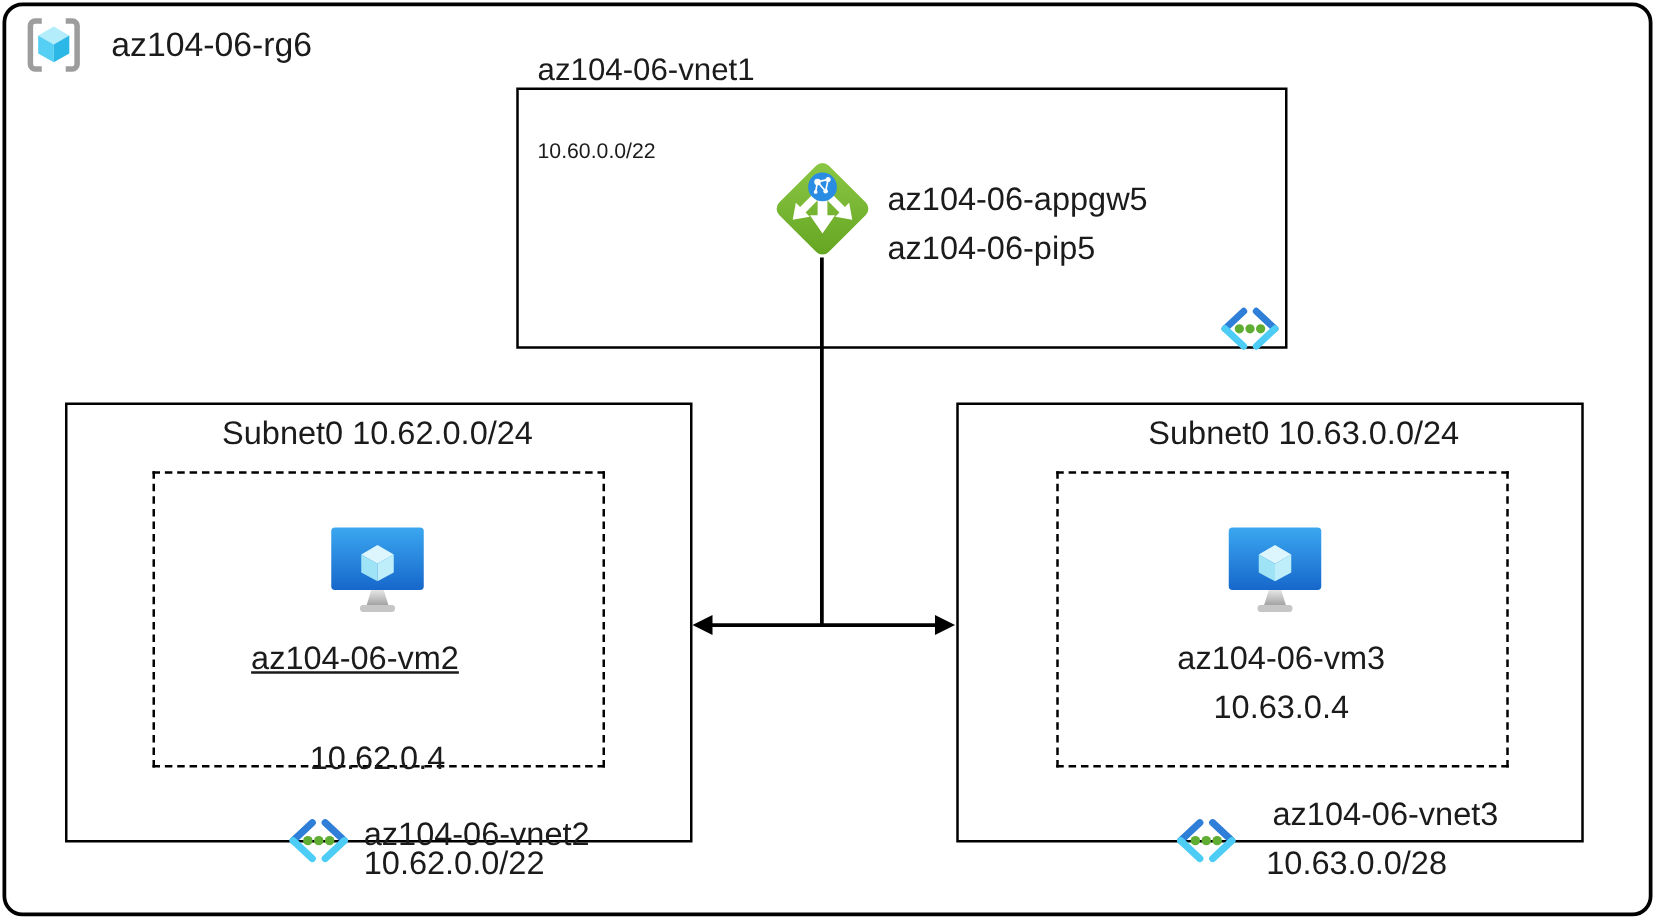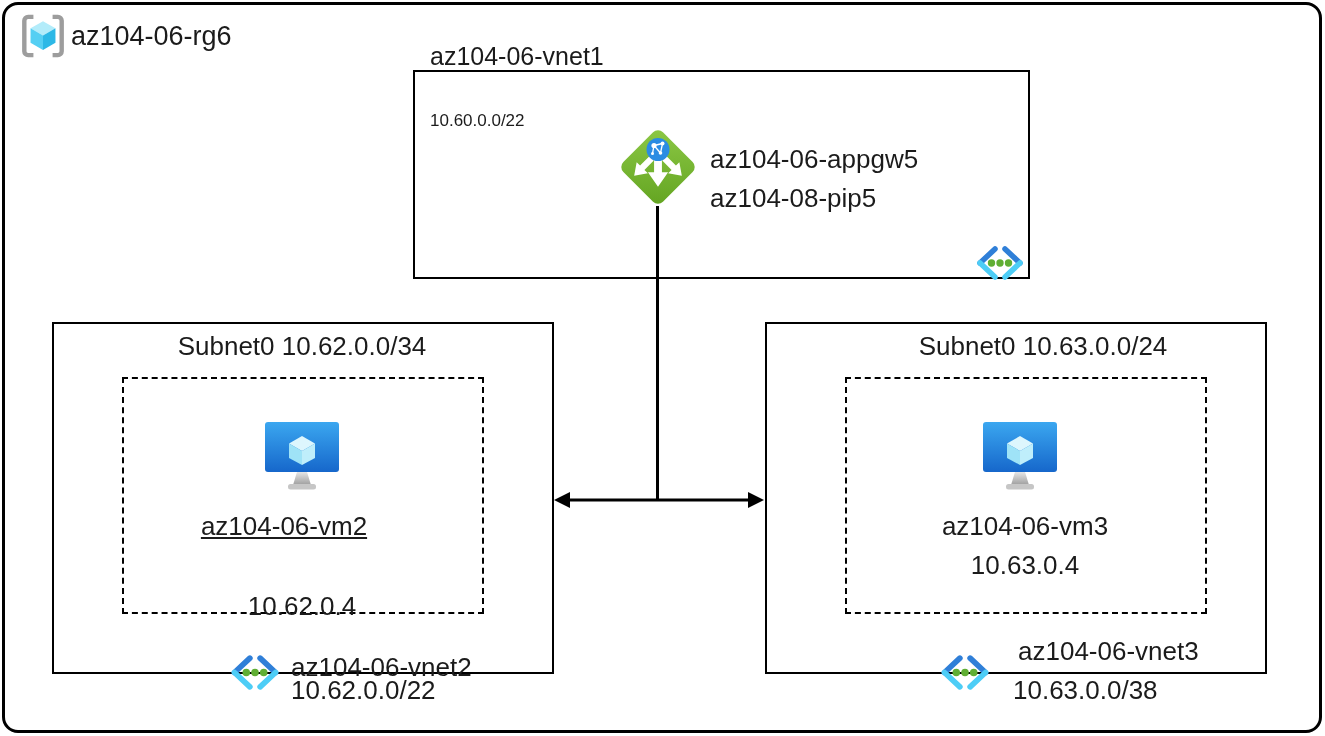--- a/index.html
+++ b/index.html
@@ -6,21 +6,21 @@
   .canvas{
     position:relative;width:1325px;height:736px;background:#ffffff;
     font-family:"Liberation Sans",sans-serif;color:#1b1b1b;overflow:hidden;
   }
   .frame{position:absolute;left:2px;top:2px;right:3px;bottom:3px;
     border:3px solid #000;border-radius:16px;z-index:0;}
   .box{position:absolute;border:2.5px solid #000;background:transparent;z-index:1;}
   .dashed{position:absolute;border:2px dashed #000;background:transparent;z-index:1;}
   .lbl{position:absolute;font-size:26px;line-height:30px;white-space:nowrap;z-index:3;text-align:right;}
   .ctr{text-align:center;}
-  .rg-header{position:absolute;left:20px;top:13px;display:flex;align-items:center;gap:5px;z-index:3;}
+  .rg-header{position:absolute;left:20px;top:13px;display:flex;align-items:center;gap:23px;z-index:3;}
   .rg-header .rg-label{font-size:27px;}
   .icon{position:absolute;z-index:4;}
   svg{display:block;}
   .connectors{position:absolute;left:0;top:0;z-index:2;pointer-events:none;}
 </style>
 </head>
 <body>
 
 <div class="canvas">
 
@@ -69,34 +69,34 @@
       <line x1="35" y1="17.5" x2="41.5" y2="25"></line>
     </g>
     <g fill="#ffffff">
       <circle cx="35" cy="17.5" r="2.6"></circle>
       <circle cx="43.5" cy="15.5" r="2"></circle>
       <circle cx="41.5" cy="25" r="1.8"></circle>
       <circle cx="33.5" cy="25.5" r="1.5"></circle>
     </g>
   </svg>
   <div class="lbl" style="left:710px;top:144px;">az104-06-appgw5</div>
-  <div class="lbl" style="left:710px;top:183px;">az104-08-pip5</div>
+  <div class="lbl" style="left:710px;top:183px;">az104-06-pip5</div>
 
   <svg class="icon" style="left:974px;top:243px;" width="52" height="40" viewBox="0 0 52 40">
     <line x1="21" y1="6" x2="6" y2="20" stroke="#2f7fd8" stroke-width="5.5" stroke-linecap="round"></line>
     <line x1="6" y1="20" x2="21" y2="34" stroke="#4dcdf6" stroke-width="5.5" stroke-linecap="round"></line>
     <line x1="31" y1="6" x2="46" y2="20" stroke="#2f7fd8" stroke-width="5.5" stroke-linecap="round"></line>
     <line x1="46" y1="20" x2="31" y2="34" stroke="#4dcdf6" stroke-width="5.5" stroke-linecap="round"></line>
     <circle cx="17.5" cy="20" r="3.7" fill="#5fae33"></circle>
     <circle cx="26" cy="20" r="3.7" fill="#5fae33"></circle>
     <circle cx="34.5" cy="20" r="3.7" fill="#5fae33"></circle>
   </svg>
 
   <div class="box" style="left:52px;top:322px;width:498px;height:348px;"></div>
-  <div class="lbl ctr" style="left:52px;top:331px;width:500px;">Subnet0 10.62.0.0/34</div>
+  <div class="lbl ctr" style="left:52px;top:331px;width:500px;">Subnet0 10.62.0.0/24</div>
   <div class="dashed" style="left:122px;top:377px;width:358px;height:233px;"></div>
 
   <svg class="icon" style="left:262px;top:417px;" width="80" height="80" viewBox="0 0 80 80">
     <defs>
       <linearGradient id="vmGrad" x1="0" y1="0" x2="0" y2="1">
         <stop offset="0" stop-color="#3ba7f0"></stop>
           <stop offset="1" stop-color="#1667cb"></stop>
       </linearGradient>
       <linearGradient id="standGrad" x1="0" y1="0" x2="0" y2="1">
         <stop offset="0" stop-color="#e6e6e6"></stop>
@@ -143,15 +143,15 @@
   <svg class="icon" style="left:938px;top:652px;" width="54" height="41" viewBox="0 0 52 40">
     <line x1="21" y1="6" x2="6" y2="20" stroke="#2f7fd8" stroke-width="5.5" stroke-linecap="round"></line>
     <line x1="6" y1="20" x2="21" y2="34" stroke="#4dcdf6" stroke-width="5.5" stroke-linecap="round"></line>
     <line x1="31" y1="6" x2="46" y2="20" stroke="#2f7fd8" stroke-width="5.5" stroke-linecap="round"></line>
     <line x1="46" y1="20" x2="31" y2="34" stroke="#4dcdf6" stroke-width="5.5" stroke-linecap="round"></line>
     <circle cx="17.5" cy="20" r="3.7" fill="#5fae33"></circle>
     <circle cx="26" cy="20" r="3.7" fill="#5fae33"></circle>
     <circle cx="34.5" cy="20" r="3.7" fill="#5fae33"></circle>
   </svg>
   <div class="lbl" style="left:1008px;top:636px;margin-left:10px;">az104-06-vnet3</div>
-  <div class="lbl" style="left:1013px;top:675px;">10.63.0.0/38</div>
+  <div class="lbl" style="left:1013px;top:675px;">10.63.0.0/28</div>
 
 </div>
 
 </body></html>

